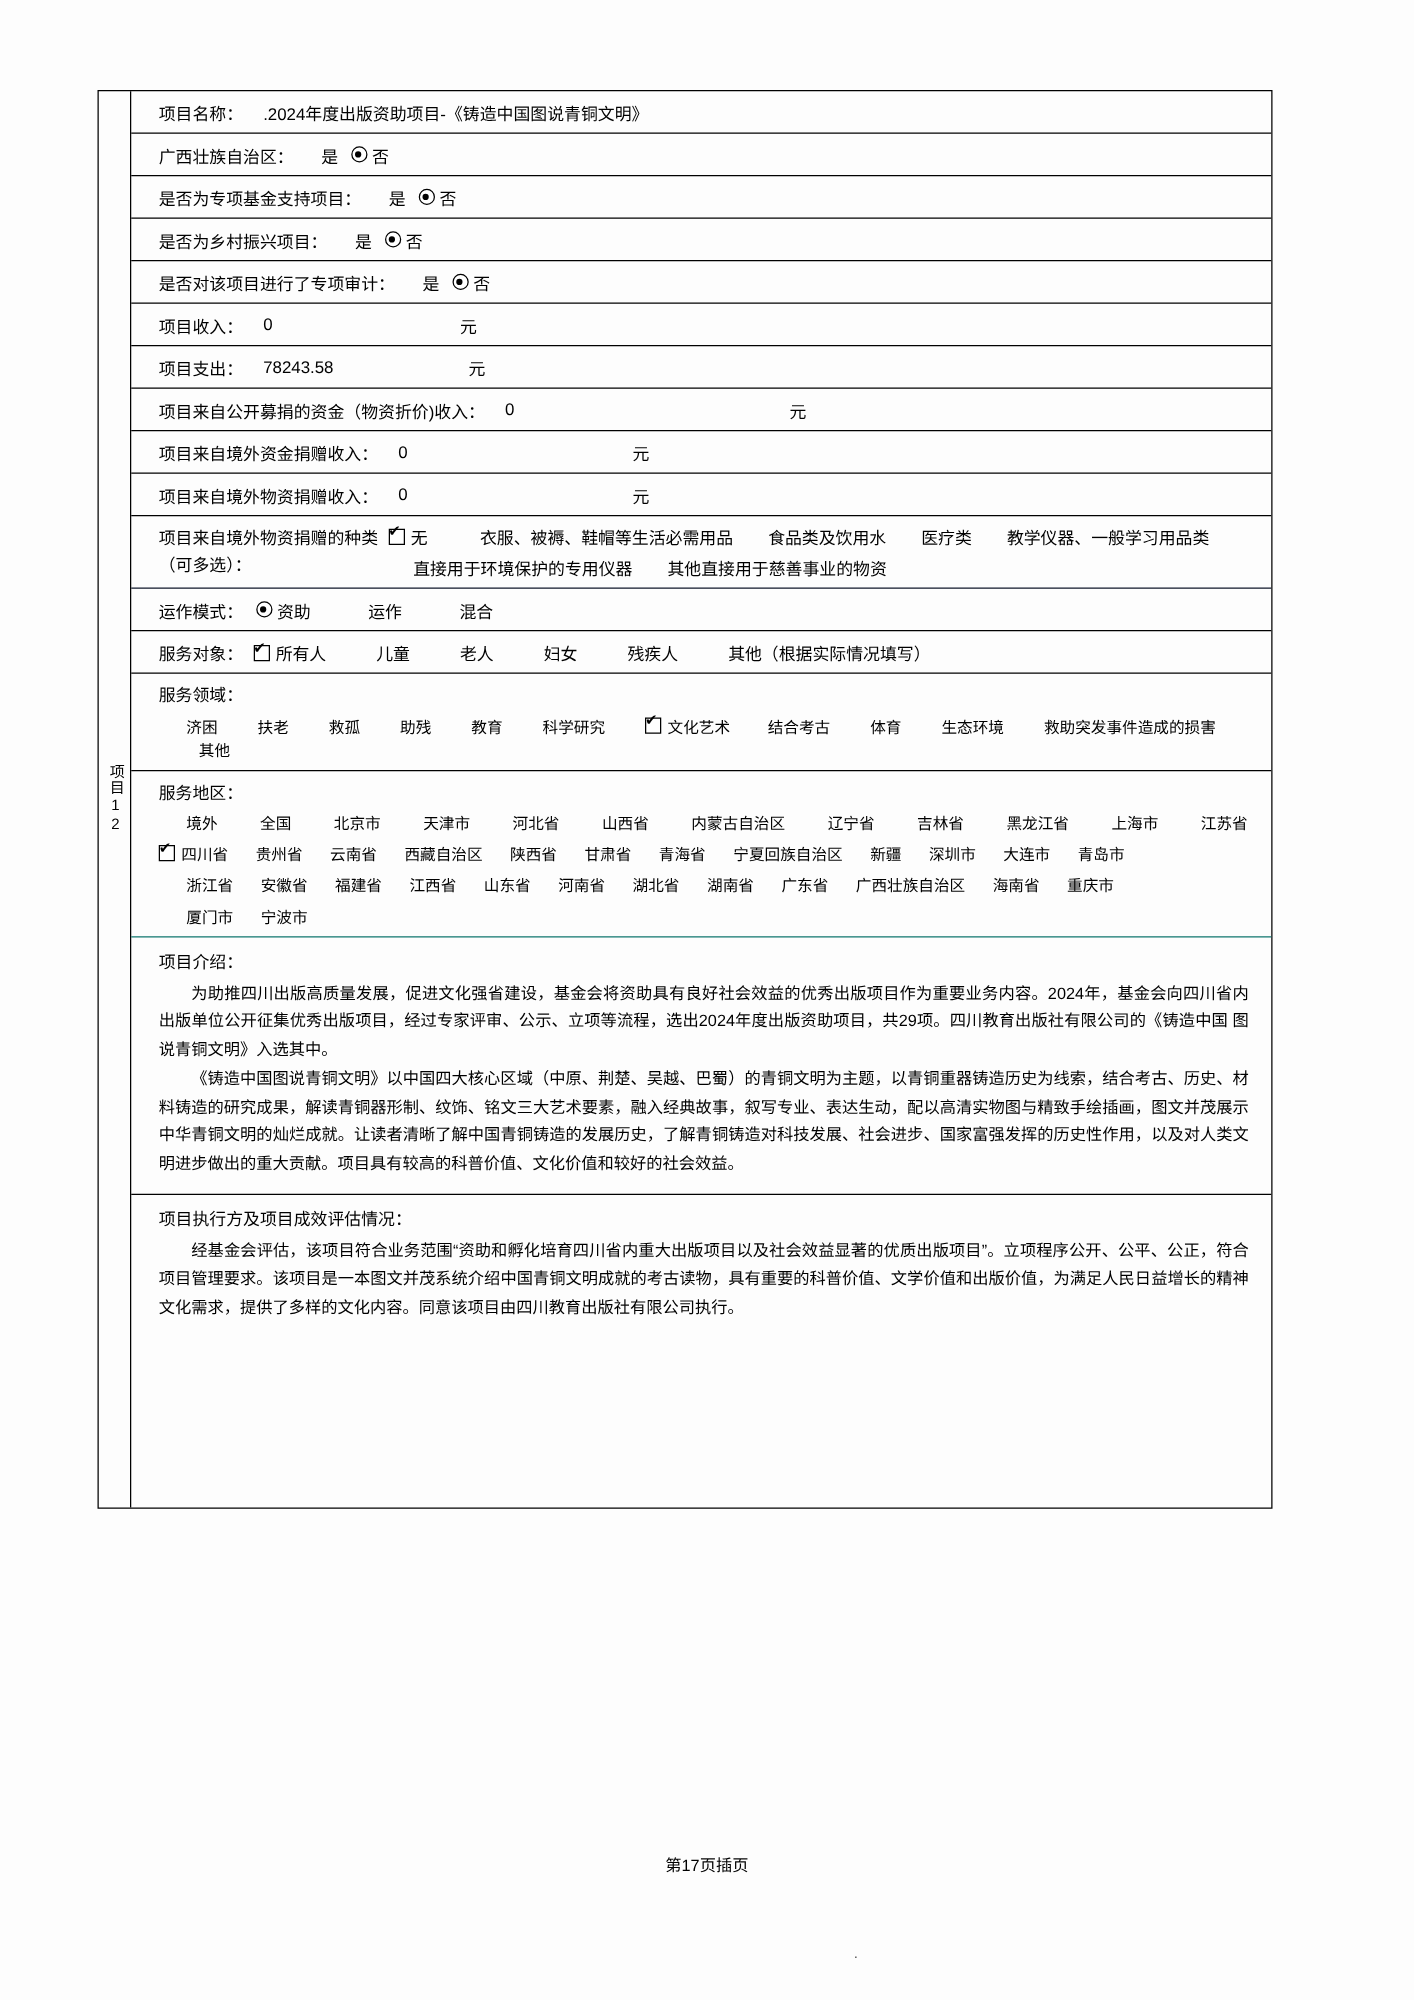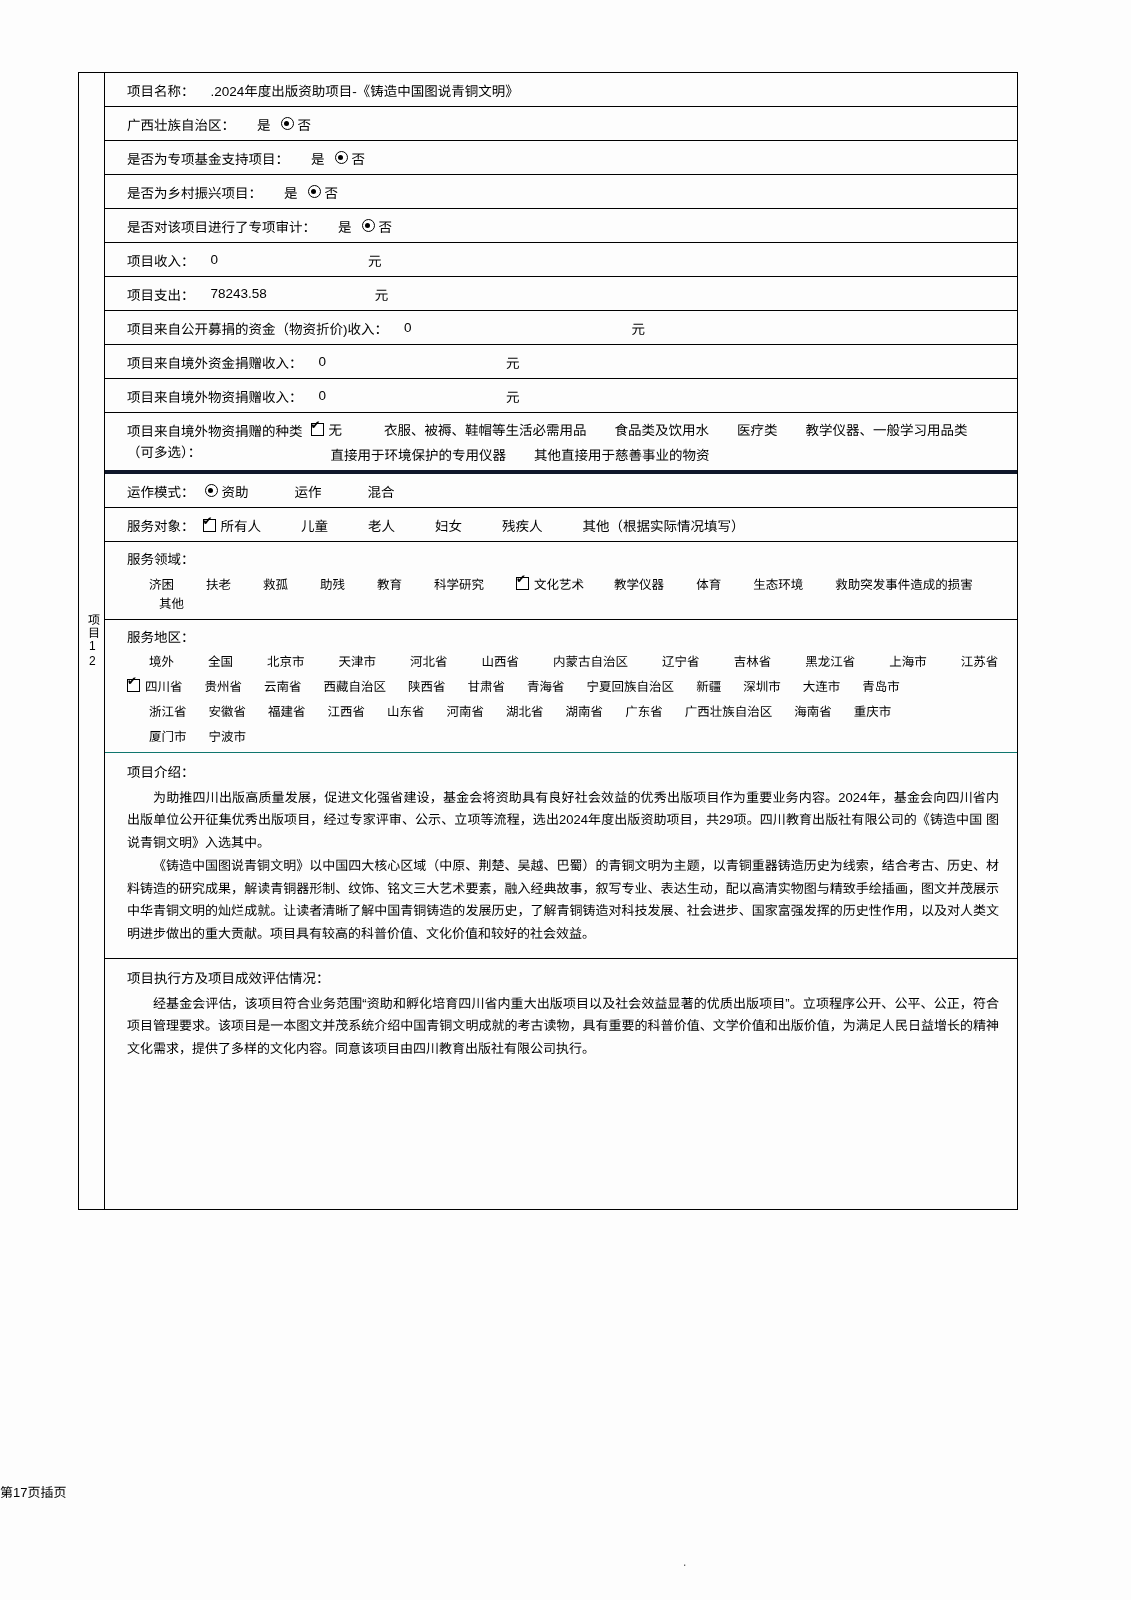--- a/index.html
+++ b/index.html
@@ -108,23 +108,23 @@
     content: "✔";
     position: absolute;
     left: -1px; top: -5px;
     font-size: 12px;
     line-height: 12px;
     color: #000;
   }
 
   .multi-row {
     display: flex;
-    align-items: flex-end;
+    align-items: center;
     padding: 6px 10px 6px 22px;
-    border-bottom: 4px solid #0f172a;
+    border-bottom: 1px solid #0f172a;
     font-size: 13.5px;
   }
   .multi-label { white-space: nowrap; padding-top: 1px; }
   .multi-label.two-line { line-height: 1.6; }
   .multi-opts { flex: 1; margin-left: 8px; }
   .opt-line { display: flex; flex-wrap: nowrap; align-items: center; margin-bottom: 5px; }
   .opt-line:last-child { margin-bottom: 0; }
   .opt-item { white-space: nowrap; }
 
   
@@ -159,20 +159,21 @@
   .para-title { margin-bottom: 2px; font-size: 13.5px; }
   .para { text-indent: 2em; text-align: justify; margin: 0; }
 
   .exec-row { min-height: 230px; }
 
   .footer {
     position: absolute;
     left: 0;
     top: 1482px;
     width: 100%;
+    text-align: center;
     font-size: 13px;
   }
   .dot {
     position: absolute;
     left: 683px;
     top: 1555px;
     font-size: 12px;
     color: #555;
   }
 </style>
@@ -320,21 +321,21 @@
         <div class="chips">
           <span class="chip" style="margin-left:22px">济困</span>
           <span class="chip" style="margin-left:32px">扶老</span>
           <span class="chip" style="margin-left:32px">救孤</span>
           <span class="chip" style="margin-left:32px">助残</span>
           <span class="chip" style="margin-left:32px">教育</span>
           <span class="chip" style="margin-left:32px">科学研究</span>
           <span class="chip" style="margin-left:32px">
             <span class="cb on"></span><span>文化艺术</span>
           </span>
-          <span class="chip" style="margin-left:30px">教学仪器</span>
+          <span class="chip" style="margin-left:30px">结合考古</span>
           <span class="chip" style="margin-left:32px">体育</span>
           <span class="chip" style="margin-left:32px">生态环境</span>
           <span class="chip" style="margin-left:32px">救助突发事件造成的损害</span>
           <span class="chip" style="margin-left:32px">其他</span>
         </div>
       </div>
 
       <div class="region-row">
         <div class="region-title">服务地区：</div>
 

